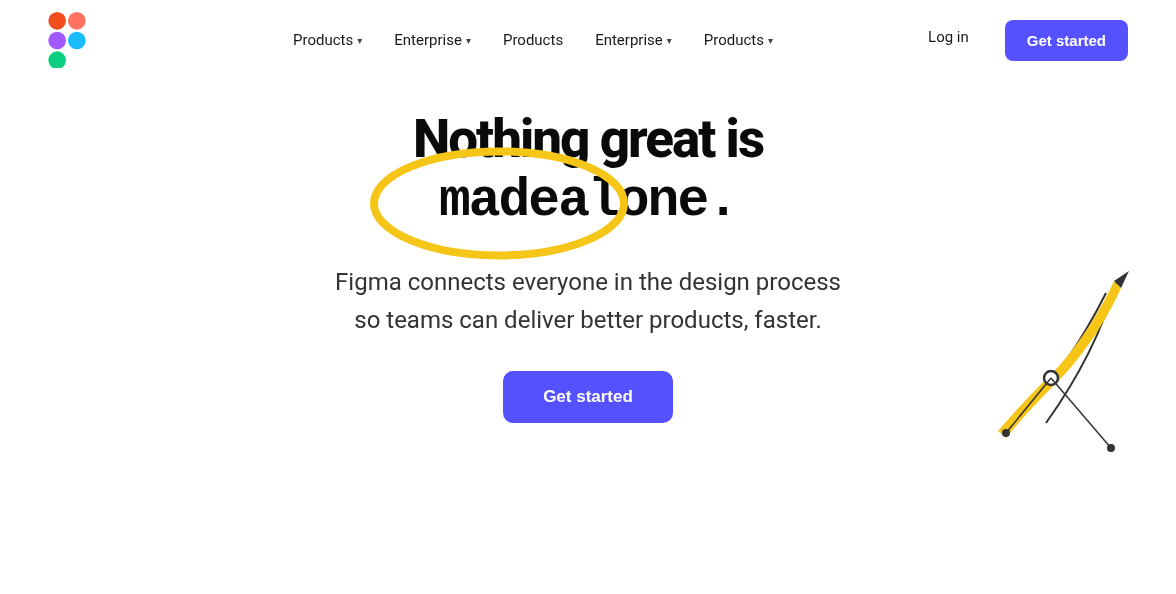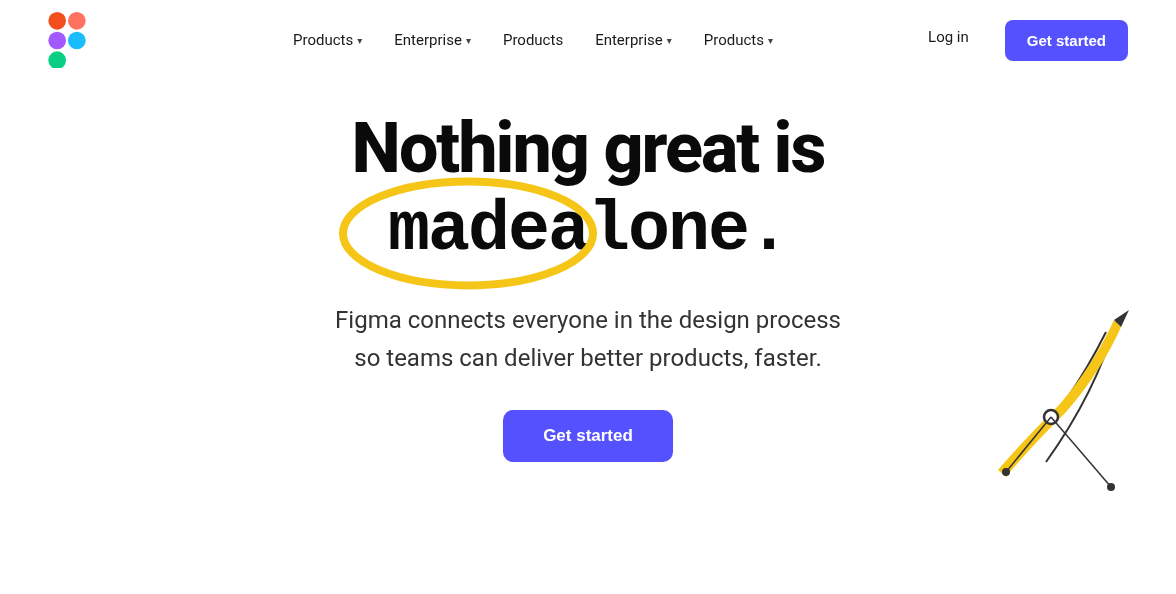--- a/index.html
+++ b/index.html
@@ -95,21 +95,21 @@
     .hero {
       display: flex;
       flex-direction: column;
       align-items: center;
       justify-content: center;
       padding-top: 30px;
       position: relative;
     }
 
     .hero-headline {
-      font-size: 70px;
+      font-size: 53px;
       font-weight: 800;
       line-height: 1.1;
       text-align: center;
       color: #0a0a0a;
       letter-spacing: -2px;
     }
 
     .hero-headline-line2 {
       position: relative;
       display: inline-block;

